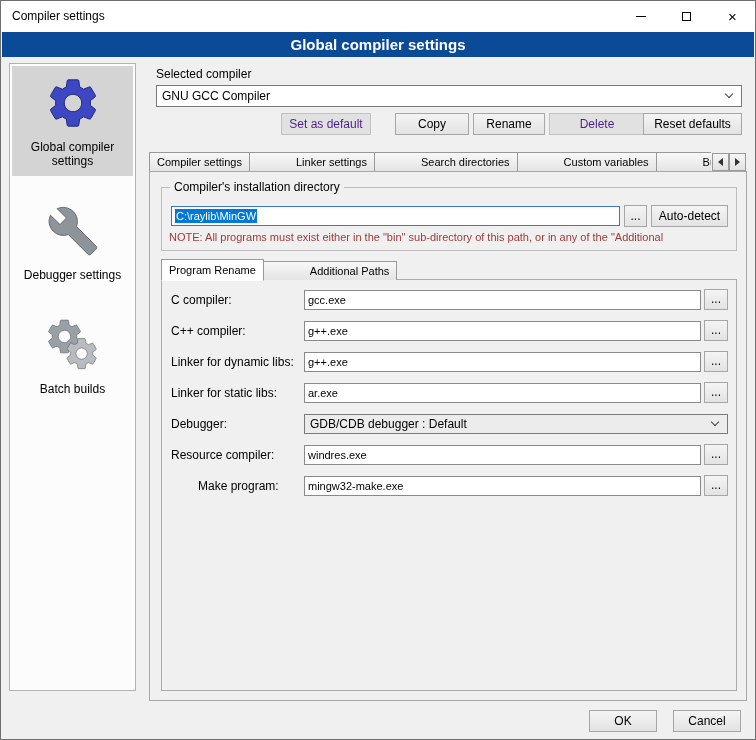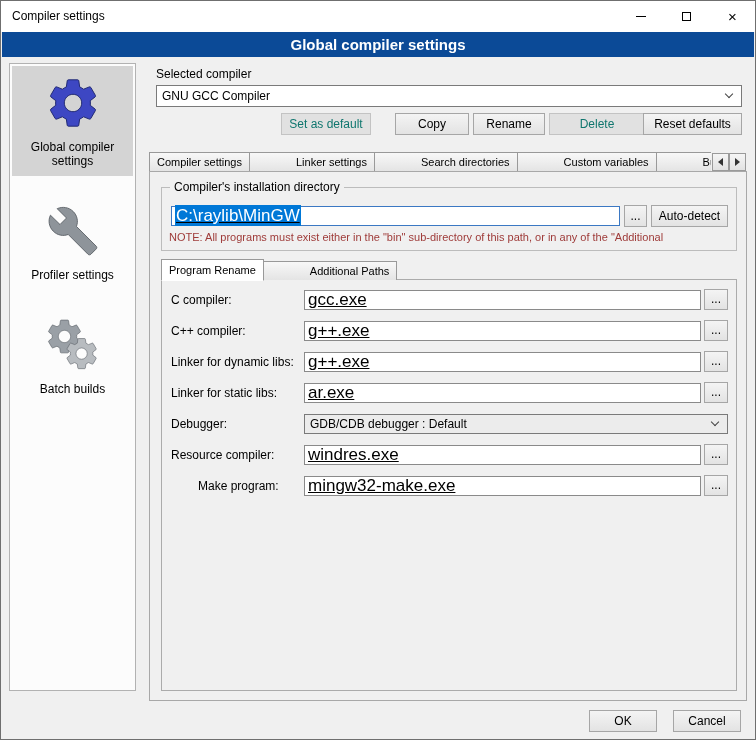--- a/index.html
+++ b/index.html
@@ -23,22 +23,22 @@
   .sidebar { position:absolute; left:8px; top:62px; width:127px; height:628px; background:#fcfcfc; border:1px solid #b2b2b2; padding-top:2px; }
   .side-item { margin:0 2px 18px 2px; padding:6px 2px 8px 2px; text-align:center; }
   .side-item.selected { background:#d4d4d4; }
   .icon64 { width:62px; height:62px; margin:0 auto; display:flex; align-items:center; justify-content:center; }
   .side-label { margin-top:6px; font-size:12px; color:#000; line-height:14px; }
 
   
   .lbl { position:absolute; font-size:12px; color:#000; }
   .btn { position:absolute; height:22px; background:linear-gradient(#f4f4f4,#e3e3e3); border:1px solid #a6a6a6;
          font-size:12px; color:#000; text-align:center; line-height:20px; }
-  .btn.disabled { color:#0f766e; background:#e1e1e1; border-color:#c3c3c3; }
-  .input { position:absolute; height:20px; background:#fff; border:1px solid #8a8a8a; font-size:17px; padding:0 3px; line-height:18px;text-decoration:underline; }
+  .btn.disabled { color:#4c1d95; background:#e1e1e1; border-color:#c3c3c3; }
+  .input { position:absolute; height:20px; background:#fff; border:1px solid #8a8a8a; font-size:11px; padding:0 3px; line-height:18px; }
   .combo { position:absolute; height:22px; background:#fff; border:1px solid #7a7a7a; font-size:12px; line-height:20px; padding:0 22px 0 5px; }
   .combo.gray { background:#ececec; height:20px; line-height:18px; }
   .combo-btn { position:absolute; right:5px; top:50%; margin-top:-5px; width:10px; height:10px; }
   .chev { display:block; width:6px; height:6px; border-right:1px solid #444; border-bottom:1px solid #444; transform:rotate(45deg); margin-top:0; }
 
   
   .tabstrip { position:absolute; left:148px; top:148px; width:598px; height:22px; display:flex; align-items:flex-end; z-index:5; }
   .tabs-viewport { width:562px; height:22px; overflow:hidden; display:flex; align-items:flex-end; }
   .tab { height:19px; line-height:18px; padding:0 7px; font-size:11px; white-space:nowrap;
          background:linear-gradient(#f8f8f8,#e4e4e4); border:1px solid #999; border-bottom:none; }
@@ -97,21 +97,21 @@
           </svg>
       </div>
       <div class="side-label">Global compiler settings</div>
     </div>
     <div class="side-item">
       <div class="icon64">
         <svg viewBox="0 0 24 24" width="52" height="52">
             <use href="#i-wrench" fill="#8e949a" stroke="#565b61" stroke-width="0.4"></use>
           </svg>
       </div>
-      <div class="side-label">Profiler settings</div>
+      <div class="side-label">Debugger settings</div>
     </div>
     <div class="side-item">
       <div class="icon64">
         <svg viewBox="0 0 34 34" width="58" height="58">
           <use href="#i-gear" fill="#9aa0a6" stroke="#62676d" stroke-width="0.4"></use>
           <use href="#i-gear" fill="#b8bcc0" stroke="#62676d" stroke-width="0.4" transform="translate(11,11) scale(0.92)"></use>
         </svg>
       </div>
       <div class="side-label">Batch builds</div>
     </div>

